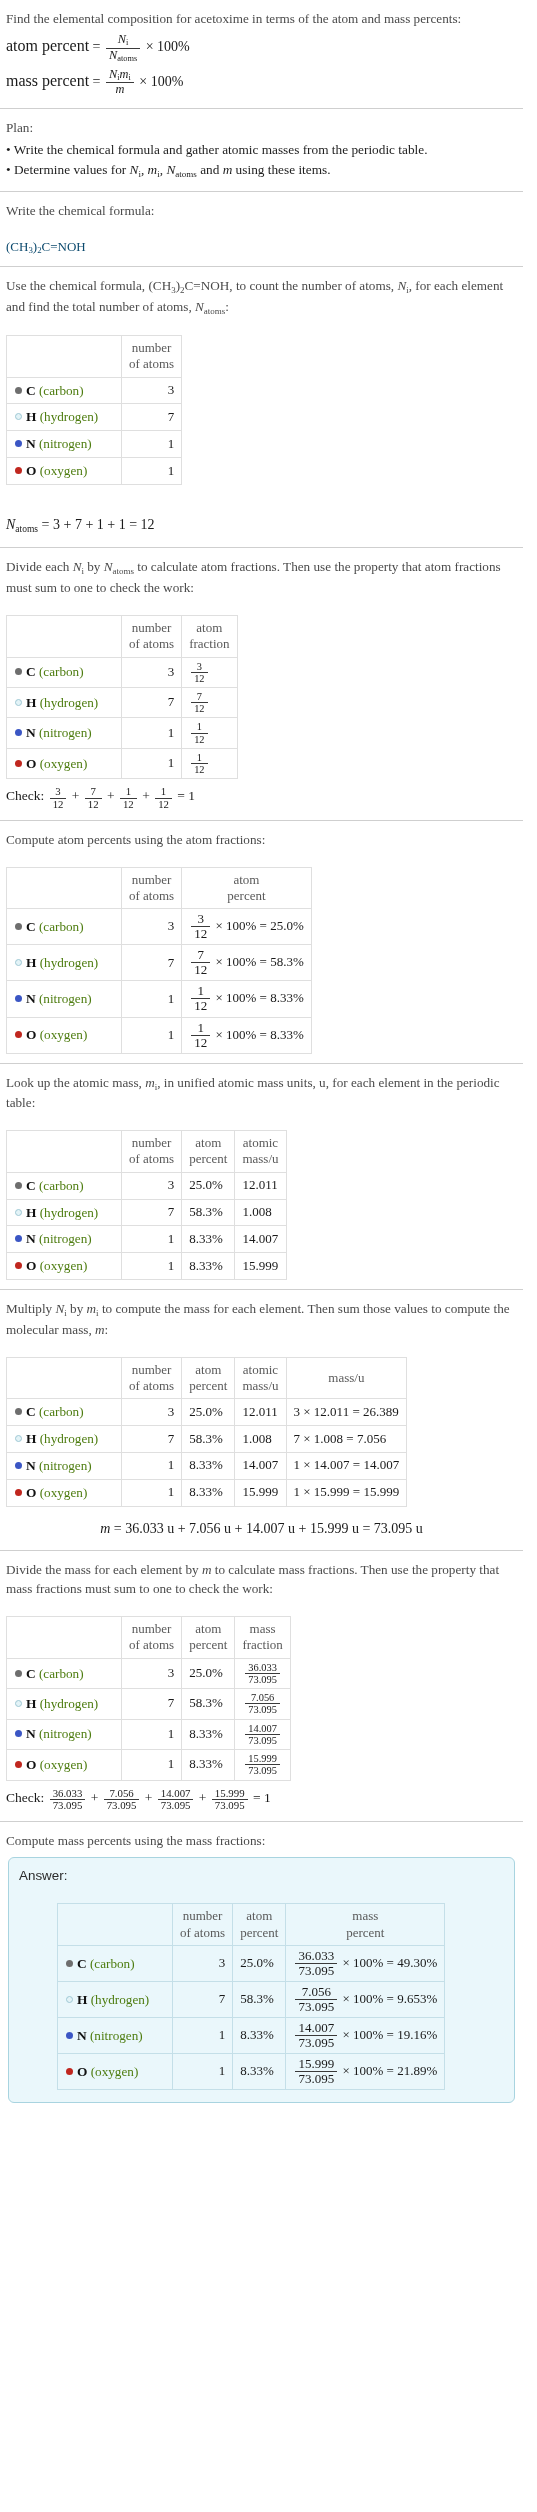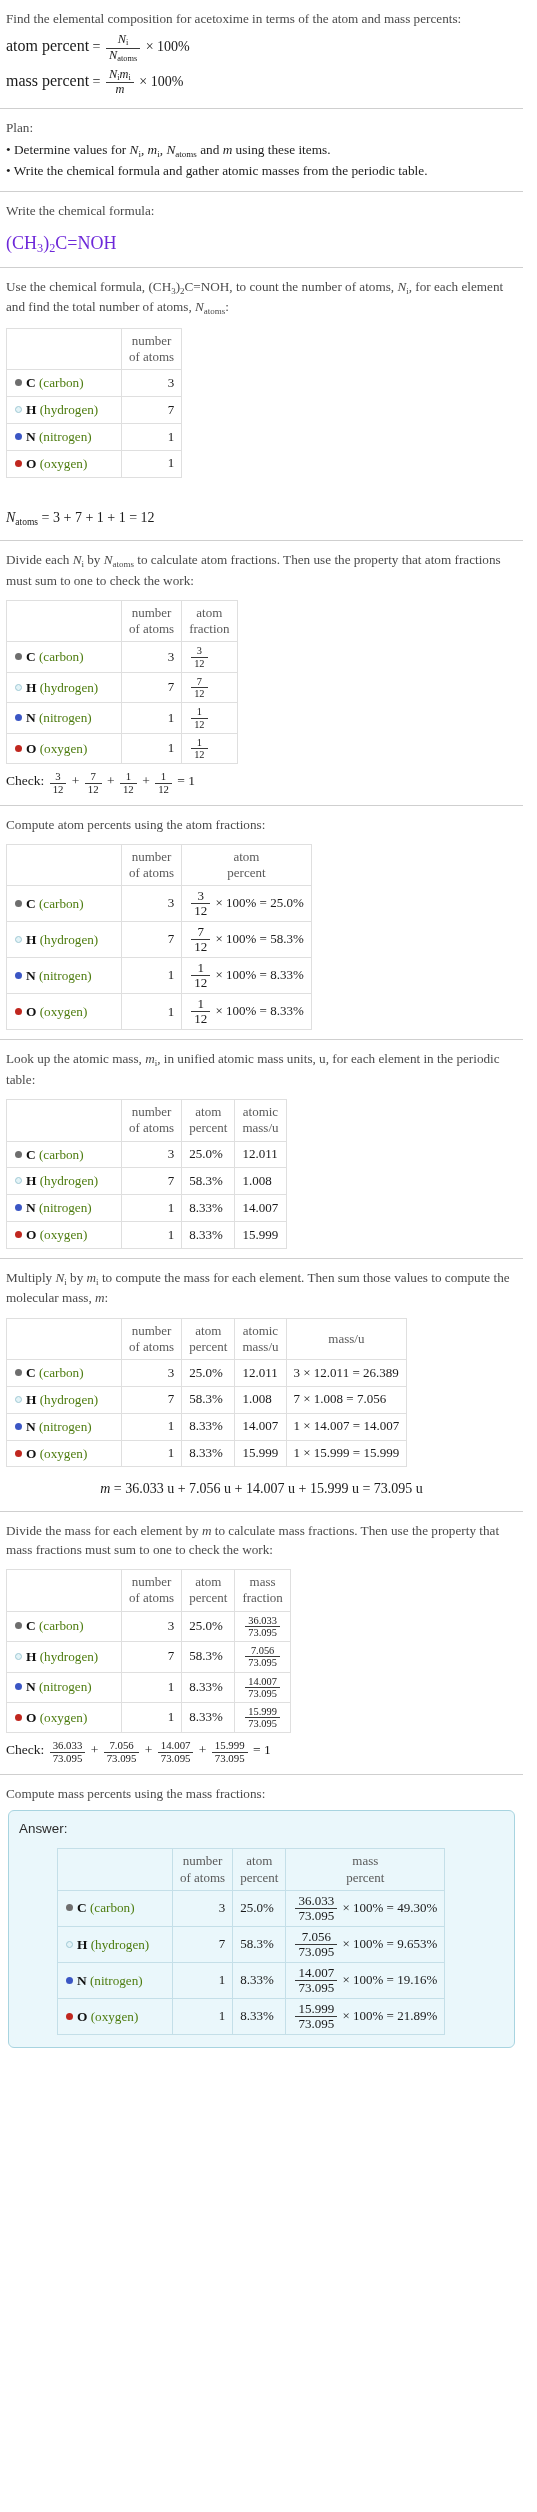--- a/index.html
+++ b/index.html
@@ -12,21 +12,21 @@
     font-family: "Liberation Serif", "DejaVu Serif", serif;
     color: #3c3c3c;
     font-size: 13.2px;
     line-height: 1.45;
   }
   .page { width: 523px; box-sizing: border-box; }
   .section { padding: 9px 6px 9px 6px; }
   .rule { border-top: 1px solid #cfcfcf; height: 0; margin: 0; }
 
   .prompt { color: #4a4a4a; font-size: 13.2px; }
-  .stmt { color: #6d28d9; font-size: 18px; margin-top: 10px; }
+  .stmt { color: #0c4a6e; font-size: 13px; margin-top: 18px; }
   .bullet-line { color: #1d1d1d; font-size: 13.3px; margin: 1px 0; }
   .plan-label { color: #4a4a4a; margin-bottom: 3px; }
 
   i.v { font-style: italic; }
   sub { font-size: 0.68em; vertical-align: -0.28em; }
 
   
   .frac {
     display: inline-block;
     vertical-align: -0.55em;
@@ -38,21 +38,21 @@
   .frac .den { display: block; padding: 0 3px; font-size: 0.88em;}
   .frac.small .num, .frac.small .den { font-size: 0.80em; }
   .frac.big { vertical-align: -0.62em; }
   .frac.big .num, .frac.big .den { font-size: 1em; }
 
   .eqline { margin: 5px 0 2px 0; font-size: 14px; color: #1a1a1a; }
   .eqline .lbl { font-size: 16px; }
 
   table.ct {
     border-collapse: collapse;
-    margin-top: 10px;
+    margin-top: 18px;
     font-size: 13px;
     color: #1a1a1a;
     background: transparent;
   }
   table.ct td, table.ct th {
     border: 1px solid #dfdfdf;
     padding: 3px 7px;
     font-weight: normal;
     vertical-align: middle;
   }
@@ -118,22 +118,22 @@
         <span class="den"><i class="v">m</i></span>
       </span>
       <span>× 100%</span>
     </div>
   </div>
 
   <div class="rule"></div>
 
   <div class="section">
     <div class="plan-label">Plan:</div>
+    <div class="bullet-line">• <span>Write the chemical formula and gather atomic masses from the periodic table.</span></div>
     <div class="bullet-line">• Determine values for <i class="v">N</i><sub>i</sub>, <i class="v">m</i><sub>i</sub>, <i class="v">N</i><sub>atoms</sub> and <i class="v">m</i> using these items.</div>
-    <div class="bullet-line">• <span>Write the chemical formula and gather atomic masses from the periodic table.</span></div>
   </div>
 
   <div class="rule"></div>
 
   <div class="section">
     <div class="prompt">Write the chemical formula:</div>
     <div class="stmt">(CH<sub>3</sub>)<sub>2</sub>C=NOH</div>
   </div>
 
   <div class="rule"></div>

